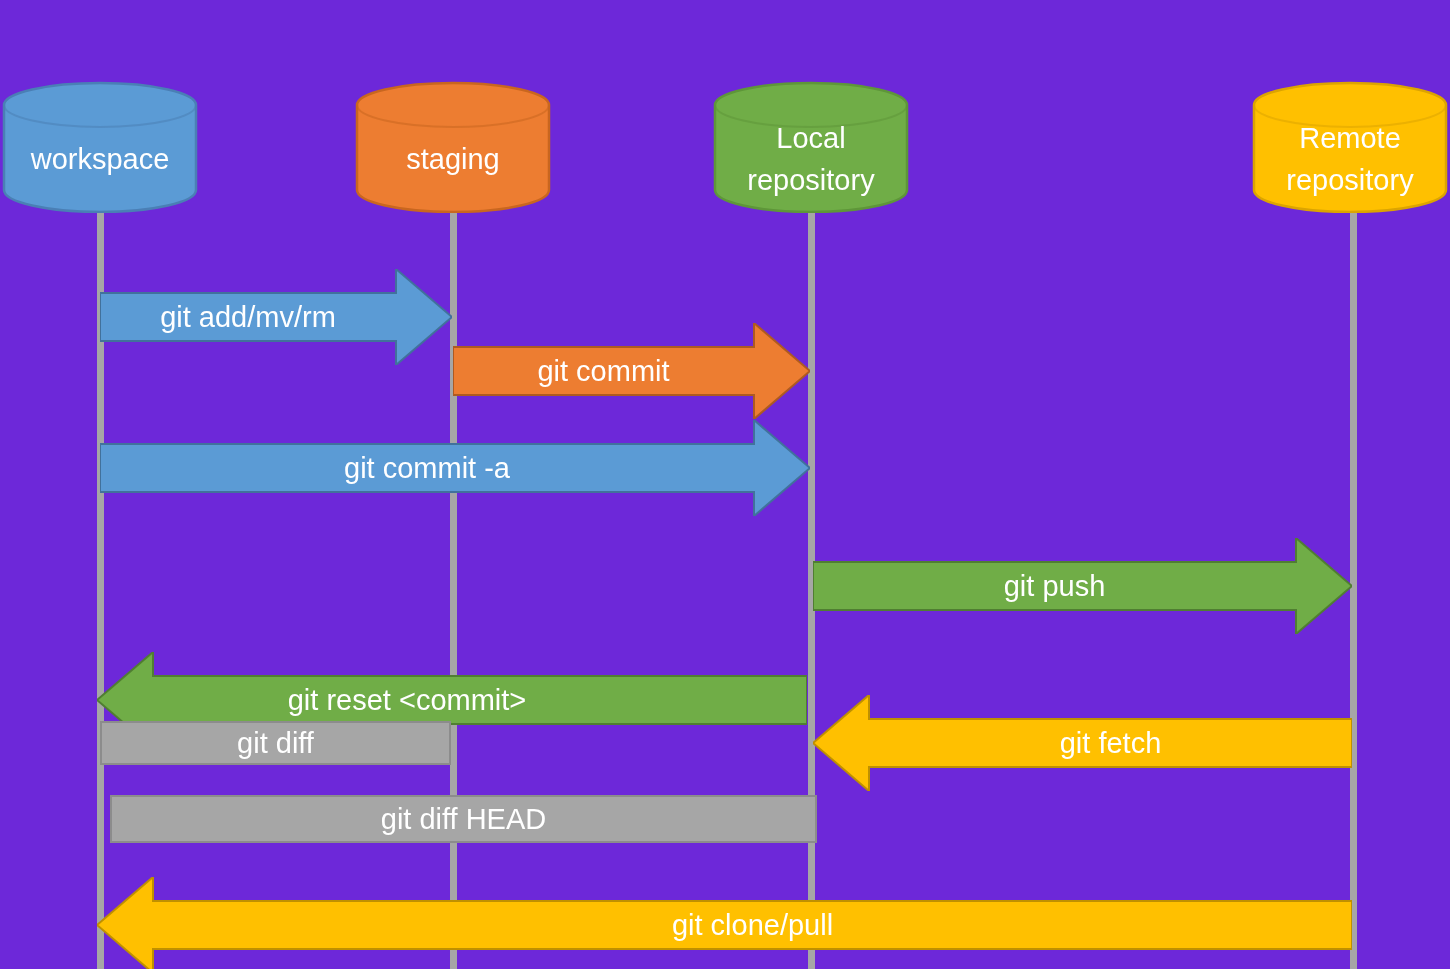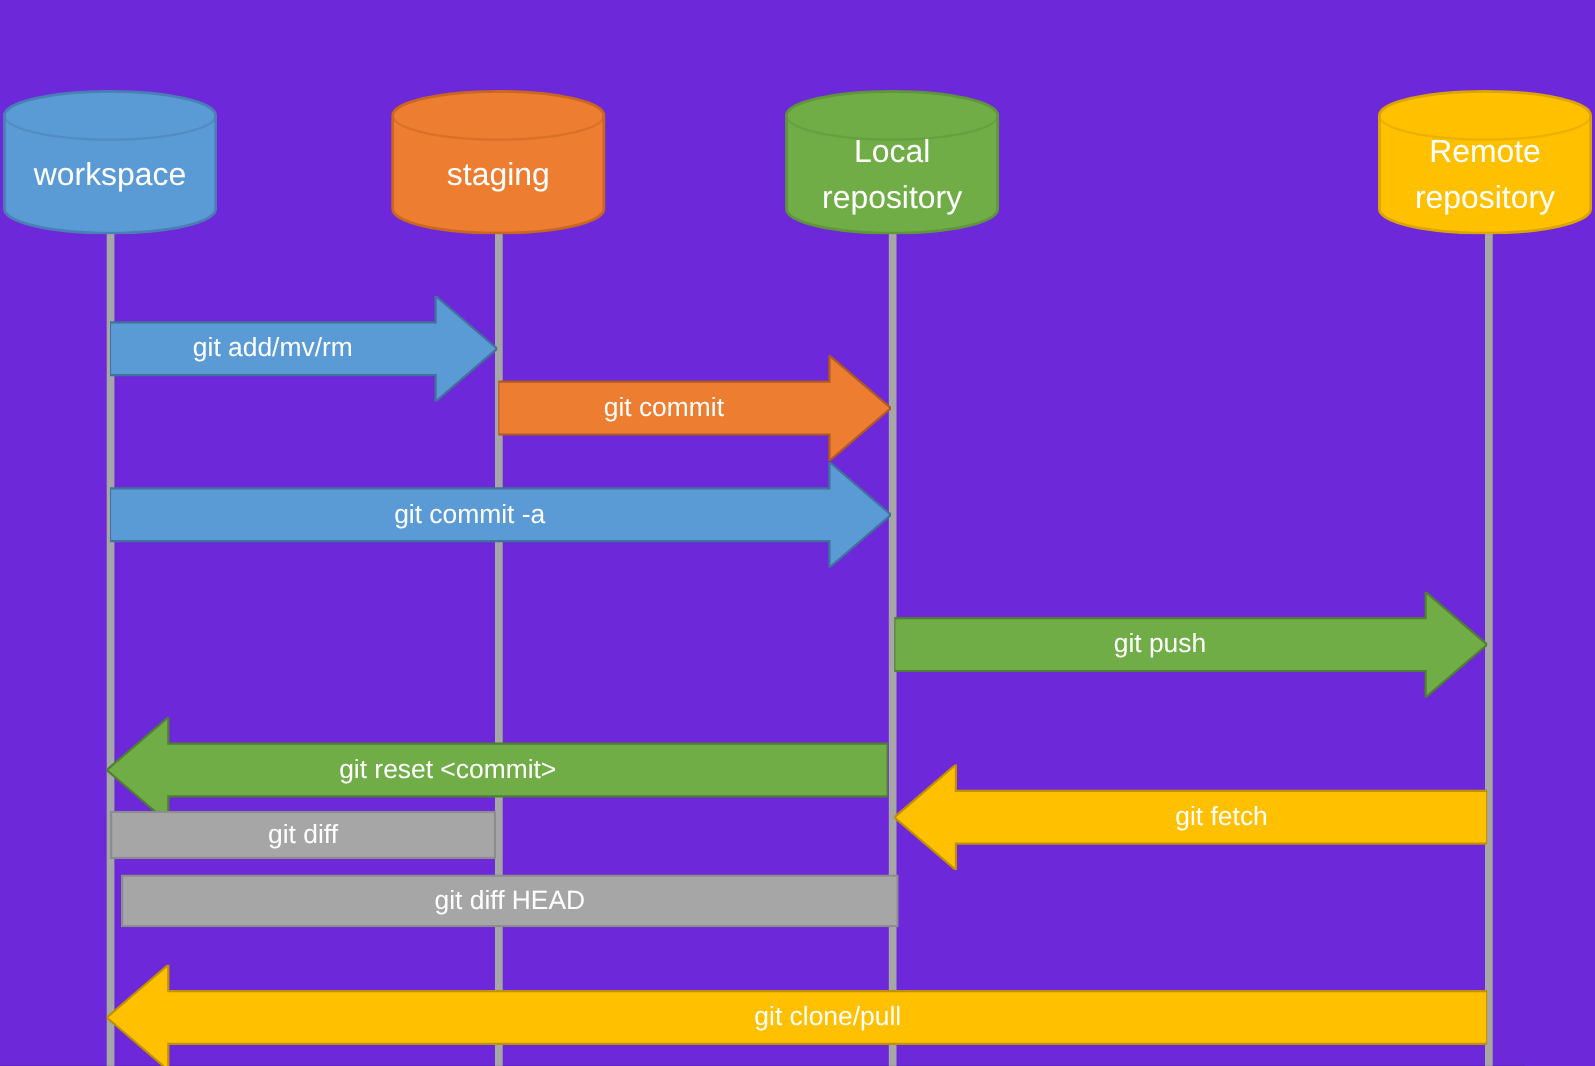--- a/index.html
+++ b/index.html
@@ -7,21 +7,21 @@
          font-family:"Liberation Sans",sans-serif;}
   .vline{position:absolute;top:210px;width:7px;height:759px;background:#a6a6a6;}
   .node{position:absolute;top:80px;width:196px;height:133px;}
   .node svg{position:absolute;left:0;top:0;}
   .node-label{position:absolute;left:0;right:0;top:30px;bottom:4px;display:flex;flex-direction:column;
               align-items:center;justify-content:center;color:#fff;font-size:29px;line-height:1.42;
               text-align:center;}
   .arrow{position:absolute;}
   .arrow svg{position:absolute;left:0;top:0;display:block;}
   .arrow-label{position:absolute;inset:0;display:flex;align-items:center;justify-content:center;
-               color:#fff;font-size:24px;white-space:nowrap;}
+               color:#fff;font-size:29px;white-space:nowrap;}
   .arrow-label.pad-r{inset:0 56px 0 0;}
   .arrow-label.pad-l{inset:0 0 0 56px;}
 </style>
 </head>
 <body>
 
 <div id="stage">
 
   <div class="vline" style="left:97px"></div>
   <div class="vline" style="left:450px"></div>
@@ -106,21 +106,21 @@
     <div class="arrow-label pad-l">git reset &lt;commit&gt;</div>
   </div>
 
   <div class="arrow" style="left:813px;top:695px;width:539px;height:96px">
     <svg width="539" height="96">
       <polygon points="539,24 56,24 56,0 0,48 56,96 56,72 539,72" stroke-width="2" fill="#FFC000" stroke="#BF9000"></polygon>
     </svg>
     <div class="arrow-label pad-l">git fetch</div>
   </div>
 
-  <div class="arrow" style="left:100px;top:737px;width:351px;height:44px">
+  <div class="arrow" style="left:100px;top:721px;width:351px;height:44px">
     <svg width="351" height="44">
       <rect x="1" y="1" width="349" height="42" stroke-width="2" fill="#A6A6A6" stroke="#8C8C8C"></rect>
     </svg>
     <div class="arrow-label">git diff</div>
   </div>
 
   <div class="arrow" style="left:110px;top:795px;width:707px;height:48px">
     <svg width="707" height="48">
       <rect x="1" y="1" width="705" height="46" stroke-width="2" fill="#A6A6A6" stroke="#8C8C8C"></rect>
     </svg>

